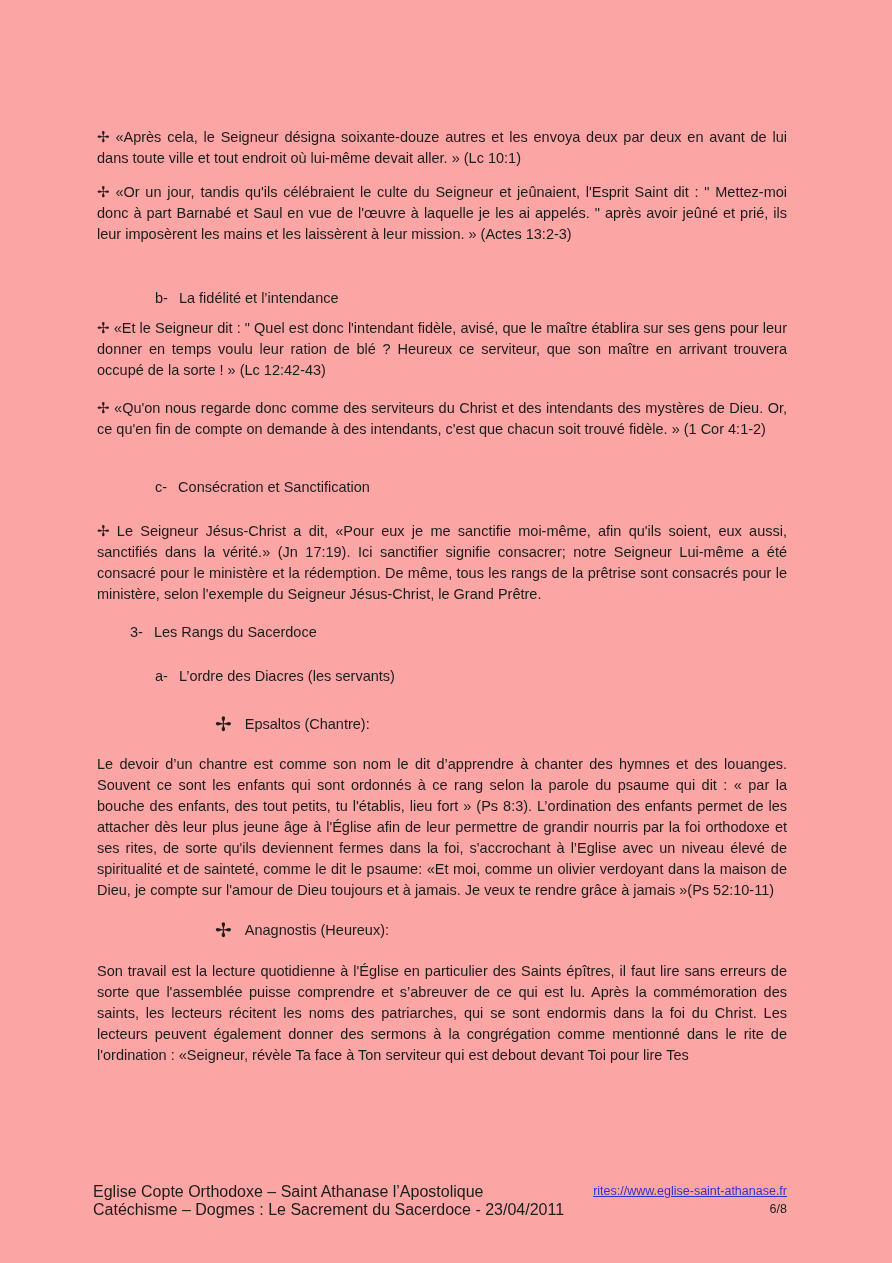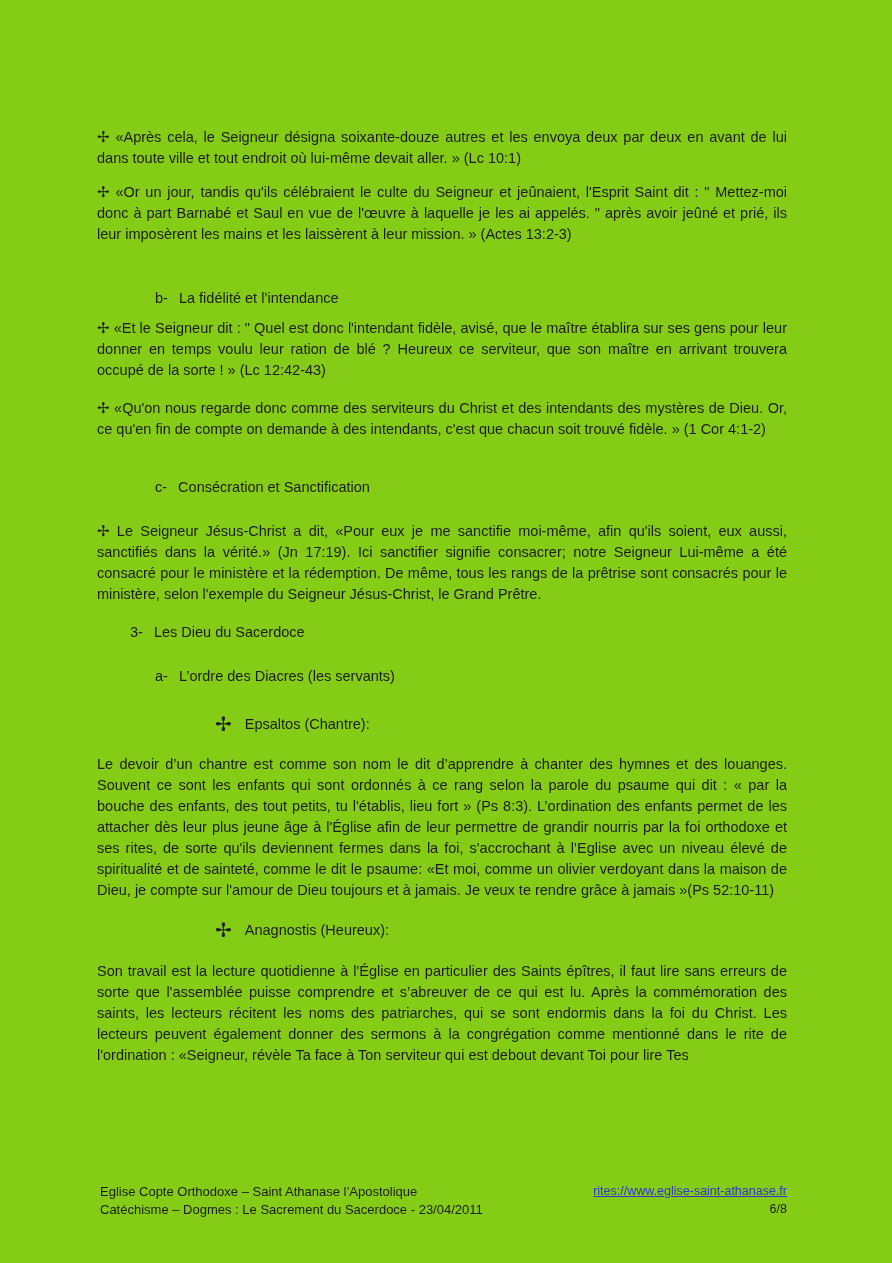--- a/index.html
+++ b/index.html
@@ -1,20 +1,20 @@
 <!DOCTYPE html>
 <html lang="fr" style="--link-color: #3333cc;"><head>
 <meta charset="utf-8">
 <style>
   html, body { margin: 0; padding: 0; background: #ffffff; }
   .page {
     position: relative;
     width: 892px;
     height: 1263px;
-    background: #84cc16;
+    background: #fca5a5;
     font-family: "Liberation Sans", sans-serif;
     color: #1c1c1c;
     overflow: hidden;
   }
   .content {
     position: absolute;
     left: 97px;
     top: 127px;
     width: 690px;
   }
@@ -59,23 +59,23 @@
   .mb9  { margin-bottom: 9px; }
   .mb17 { margin-bottom: 17px; }
   .mb37 { margin-bottom: 37px; }
   .mb23 { margin-bottom: 23px; }
   .mb24 { margin-bottom: 24px; }
   .mb25 { margin-bottom: 25px; }
   .mb18 { margin-bottom: 18px; }
   .mb19 { margin-bottom: 19px; }
   .footer-left {
     position: absolute;
-    left: 100px;
+    left: 93px;
     top: 1183px;
-    font-size: 13px;
+    font-size: 16px;
     line-height: 17.5px;
     white-space: nowrap;
   }
   .footer-right {
     position: absolute;
     right: 105px;
     top: 1183px;
     font-size: 12.5px;
     line-height: 17.5px;
     text-align: right;
@@ -108,21 +108,21 @@
 
     <div class="h level-letter mb23">
       <span class="marker">c-</span>
       <span>Consécration et Sanctification</span>
     </div>
 
     <p class="p mb17"><span class="pcross">✢</span> <span>Le Seigneur Jésus-Christ a dit, «Pour eux je me sanctifie moi-même, afin qu'ils soient, eux aussi, sanctifiés dans la vérité.» (Jn 17:19). Ici sanctifier signifie consacrer; notre Seigneur Lui-même a été consacré pour le ministère et la rédemption. De même, tous les rangs de la prêtrise sont consacrés pour le ministère, selon l'exemple du Seigneur Jésus-Christ, le Grand Prêtre.</span></p>
 
     <div class="h level-number mb23">
       <span class="marker">3-</span>
-      <span>Les Dieu du Sacerdoce</span>
+      <span>Les Rangs du Sacerdoce</span>
     </div>
 
 
     <div class="h level-letter mb25">
       <span class="marker">a-</span>
       <span>L’ordre des Diacres  (les servants)</span>
     </div>
 
     <div class="bullet mb18">
       <span class="bcross">✢</span>

